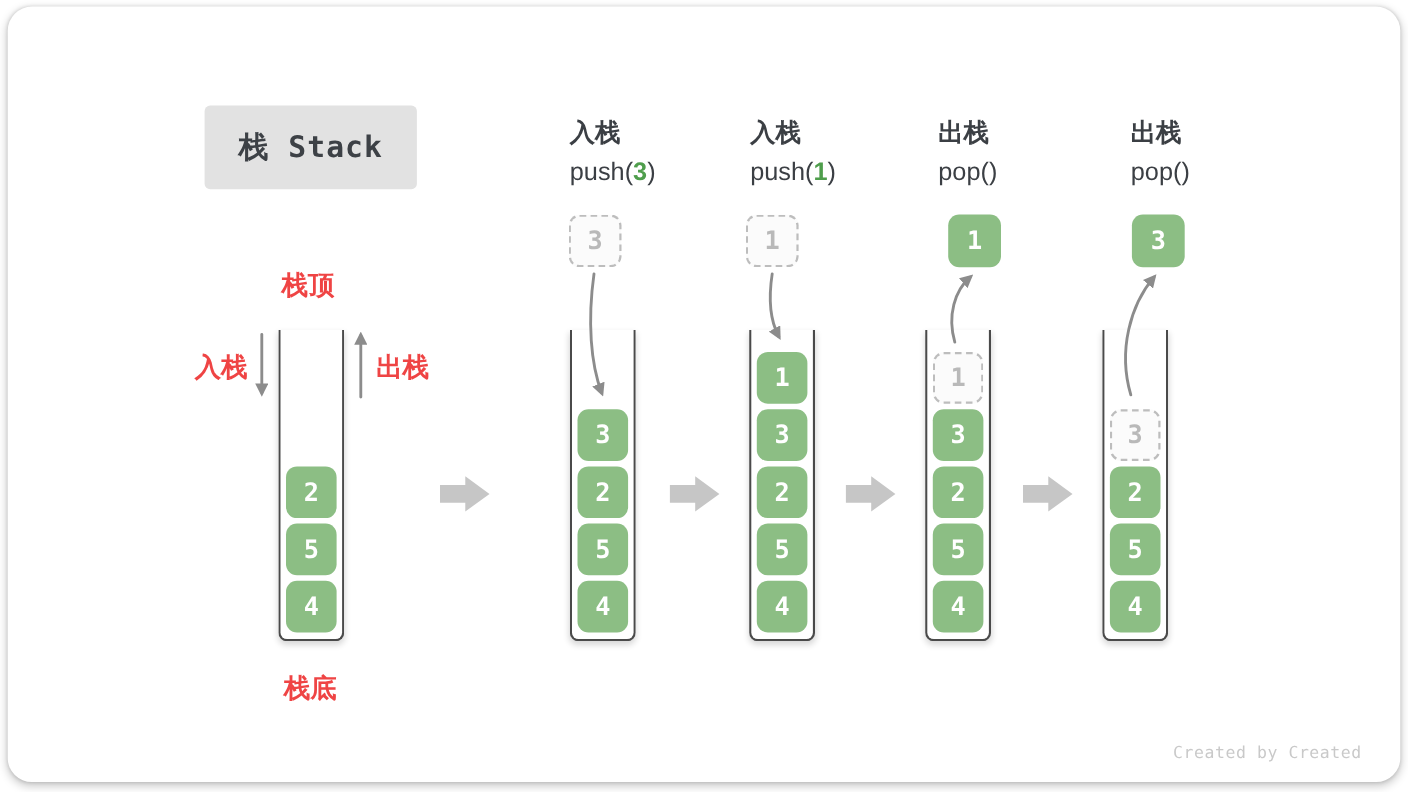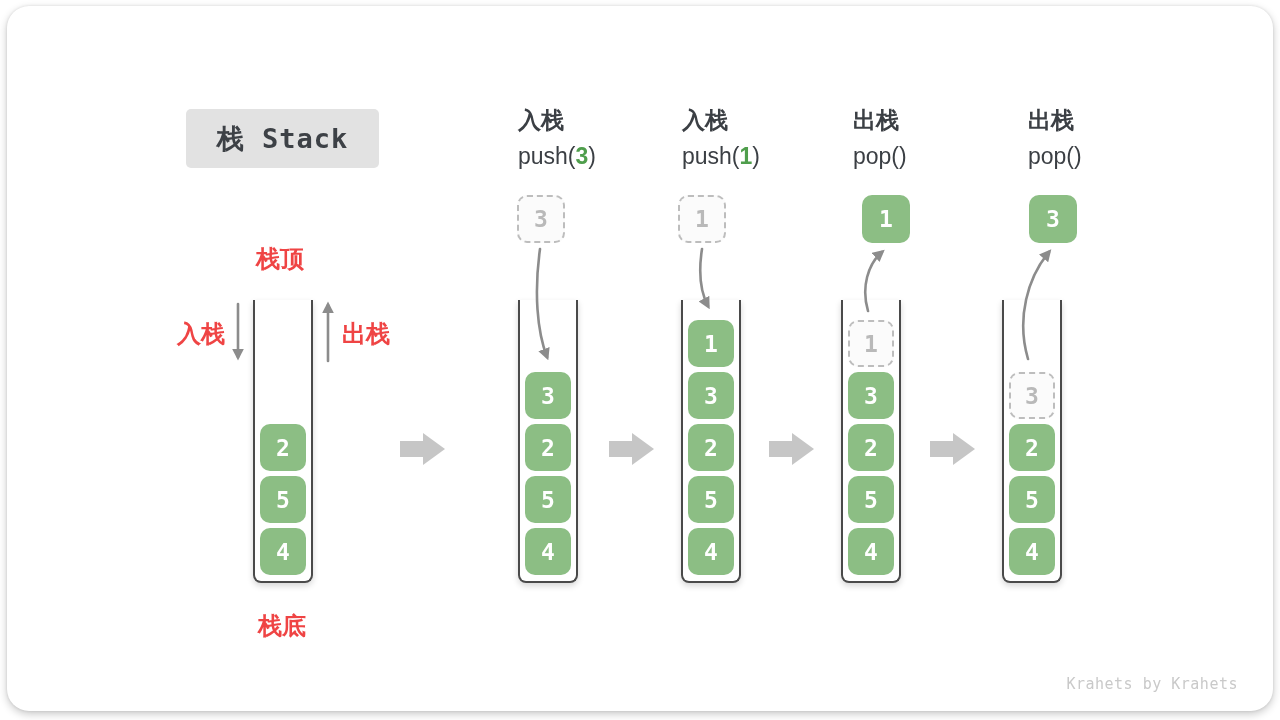--- a/index.html
+++ b/index.html
@@ -12,21 +12,21 @@
   #canvas { position: relative; width: 1280px; height: 720px; }
 
   .card {
     position: absolute; left: 7px; top: 6px; right: 7px; bottom: 9px;
     background: #ffffff;
     border-radius: 22px;
     box-shadow: 0 3px 9px rgba(0,0,0,0.22), 0 0 3px rgba(0,0,0,0.10);
   }
 
   .title-box {
-    position: absolute; left: 186px; top: 109px; width: 193px; height: 59px;
+    position: absolute; left: 186px; top: 96px; width: 193px; height: 76px;
     background: var(--title-bg, #e2e2e2);
     border-radius: 5px;
     display: flex; align-items: center; justify-content: center;
     font-family: "DejaVu Sans Mono", monospace;
     font-size: 27px; font-weight: 600; color: #3d4146;
     letter-spacing: 1px;
   }
 
   .side-label {
     position: absolute;
@@ -193,14 +193,14 @@
       <path d="M1028,359 C1016,318 1028,277 1049,252" marker-end="url(#ah)"></path>
     </g>
     <g class="block-arrows">
       <polygon points="400,441 423,441 423,433 445,449 423,465 423,457 400,457" fill="#c6c6c6"></polygon>
       <polygon points="609,441 632,441 632,433 654,449 632,465 632,457 609,457" fill="#c6c6c6"></polygon>
       <polygon points="769,441 792,441 792,433 814,449 792,465 792,457 769,457" fill="#c6c6c6"></polygon>
       <polygon points="930,441 953,441 953,433 975,449 953,465 953,457 930,457" fill="#c6c6c6"></polygon>
     </g>
   </svg>
 
-  <div class="watermark">Krahets by Krahets</div>
+  <div class="watermark">Created by Created</div>
 </div>
 
 </body></html>

